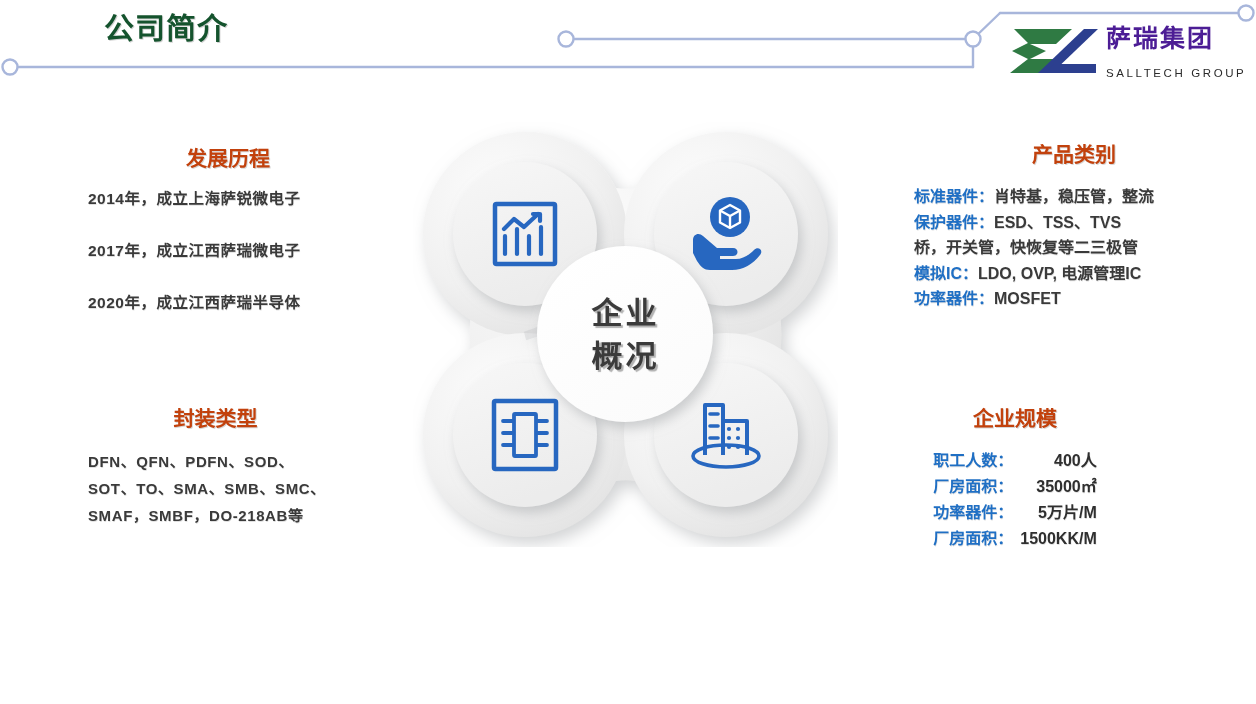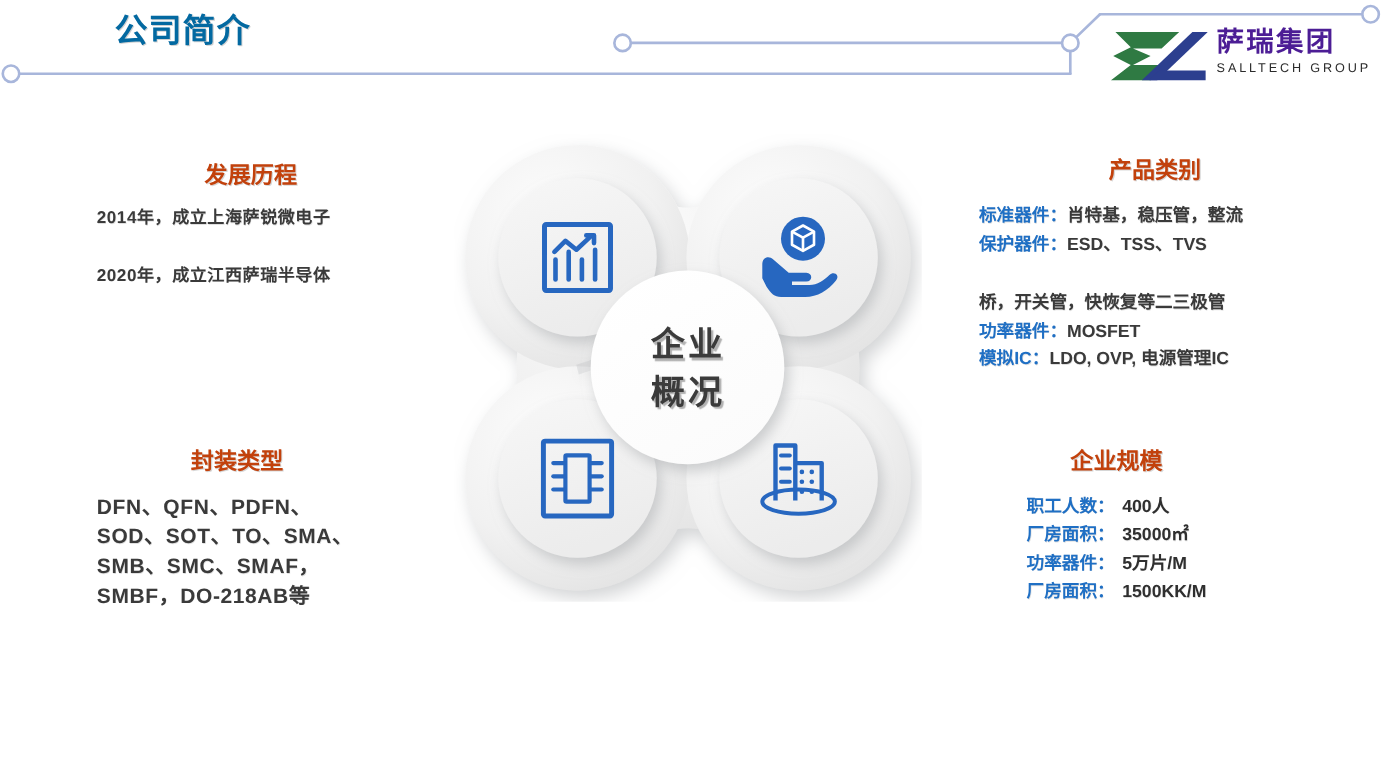--- a/index.html
+++ b/index.html
@@ -9,74 +9,74 @@
     background:#ffffff;
     font-family:"Liberation Sans","DejaVu Sans",sans-serif;
     overflow:hidden;position:relative;
   }
   .slide{position:absolute;inset:0;width:1256px;height:704px;}
 
   
   .hdr-deco{position:absolute;left:0;top:0;width:1256px;height:95px;}
   .slide-title{
     position:absolute;left:104px;top:8px;
-    font-size:30px;font-weight:bold;color:#0369a1;
+    font-size:30px;font-weight:bold;color:#14532d;
     letter-spacing:1px;line-height:42px;
     text-shadow:1px 1px 0 rgba(0,0,0,.18);
     white-space:nowrap;
   }
 
   
   .logo{position:absolute;left:1006px;top:24px;width:240px;height:58px;}
   .logo-mark{position:absolute;left:0;top:2px;width:92px;height:50px;}
   .logo-txt{position:absolute;left:100px;top:-2px;width:140px;}
   .logo-cn{
     font-size:25px;font-weight:bold;color:#4c1d95;letter-spacing:2px;
     line-height:32px;white-space:nowrap;
   }
   .logo-en{
     font-size:11.5px;color:#2b2b2b;letter-spacing:2.6px;
-    line-height:14px;white-space:nowrap;margin-top:1px;
+    line-height:14px;white-space:nowrap;margin-top:12px;
   }
 
   
   .blk{position:absolute;}
   .blk-h{
     font-size:21px;font-weight:bold;color:#c2410c;
     text-shadow:1px 1px 0 rgba(0,0,0,.16);
     white-space:nowrap;margin:0 0 16px 0;
   }
   .blk.left  .blk-h{text-align:center;}
   .blk.right .blk-h{text-align:center;}
 
   .hist-item{
     font-size:15.5px;font-weight:bold;color:#3a3a3a;
     letter-spacing:.5px;line-height:22px;margin-bottom:30px;white-space:nowrap;
     text-shadow:.5px .5px 0 rgba(0,0,0,.12);
   }
   .hist-item:last-child{margin-bottom:0;}
 
   .pkg-body{
-    font-size:19px;font-weight:bold;color:#3a3a3a;
+    font-size:15px;font-weight:bold;color:#3a3a3a;
     letter-spacing:.6px;line-height:27px;width:250px;
     text-shadow:.5px .5px 0 rgba(0,0,0,.12);
   }
 
   .prod-line{
     font-size:16px;line-height:25.5px;white-space:nowrap;
     text-shadow:.5px .5px 0 rgba(0,0,0,.12);
   }
   .prod-line .lbl{font-weight:bold;color:#1f6fc4;}
   .prod-line .val{font-weight:bold;color:#3a3a3a;}
-  .prod-line.cont{padding-left:0;margin-top:28px;}
+  .prod-line.cont{padding-left:0;}
 
   .scale-tbl{border-collapse:collapse;}
   .scale-tbl td{
     font-size:16px;line-height:26px;padding:0;vertical-align:baseline;
-    text-shadow:.5px .5px 0 rgba(0,0,0,.12);white-space:nowrap;
+    text-shadow:.5px .5px 0 rgba(0,0,0,.12);white-space:nowrap;text-align:right;
   }
   .scale-tbl td.k{font-weight:bold;color:#1f6fc4;text-align:right;}
   .scale-tbl td.v{font-weight:bold;color:#2f2f2f;padding-left:7px;}
 
   
   .center-wrap{position:absolute;left:413px;top:122px;width:425px;height:425px;}
   .center-label{
     position:absolute;left:0;top:0;width:425px;height:425px;
     display:flex;flex-direction:column;align-items:center;justify-content:center;
     pointer-events:none;
@@ -124,46 +124,47 @@
     <div class="logo-txt">
       <div class="logo-cn">萨瑞集团</div>
       <div class="logo-en">SALLTECH GROUP</div>
     </div>
   </div>
 
   <div class="blk left" style="left:88px;top:142px;width:280px;">
     <div class="blk-h">发展历程</div>
     <div>
       <div class="hist-item">2014年，成立上海萨锐微电子</div>
+      <div class="hist-item">2017年，成立江西萨瑞微电子</div>
       <div class="hist-item">2020年，成立江西萨瑞半导体</div>
     </div>
   </div>
 
   <div class="blk left" style="left:88px;top:402px;width:255px;">
     <div class="blk-h">封装类型</div>
     <div class="pkg-body">DFN、QFN、PDFN、SOD、SOT、TO、SMA、SMB、SMC、SMAF，SMBF，DO-218AB等</div>
   </div>
 
-  <div class="blk right" style="left:890px;top:138px;width:320px;">
+  <div class="blk right" style="left:914px;top:138px;width:320px;">
     <div class="blk-h">产品类别</div>
     <div>
       <div class="prod-line">
         <span class="lbl">标准器件：</span><span class="val">肖特基，稳压管，整流</span>
       </div>
       <div class="prod-line">
         <span class="lbl">保护器件：</span><span class="val">ESD、TSS、TVS</span>
       </div>
       <div class="prod-line cont">
         <span class="lbl"></span><span class="val">桥，开关管，快恢复等二三极管</span>
       </div>
       <div class="prod-line">
+        <span class="lbl">模拟IC：</span><span class="val">LDO, OVP, 电源管理IC</span>
+      </div>
+      <div class="prod-line">
         <span class="lbl">功率器件：</span><span class="val">MOSFET</span>
-      </div>
-      <div class="prod-line">
-        <span class="lbl">模拟IC：</span><span class="val">LDO, OVP, 电源管理IC</span>
       </div>
     </div>
   </div>
 
   <div class="blk right" style="left:890px;top:402px;width:250px;">
     <div class="blk-h">企业规模</div>
     <table class="scale-tbl" style="margin:14px auto;">
       <tbody>
         <tr>
           <td class="k">职工人数：</td>

